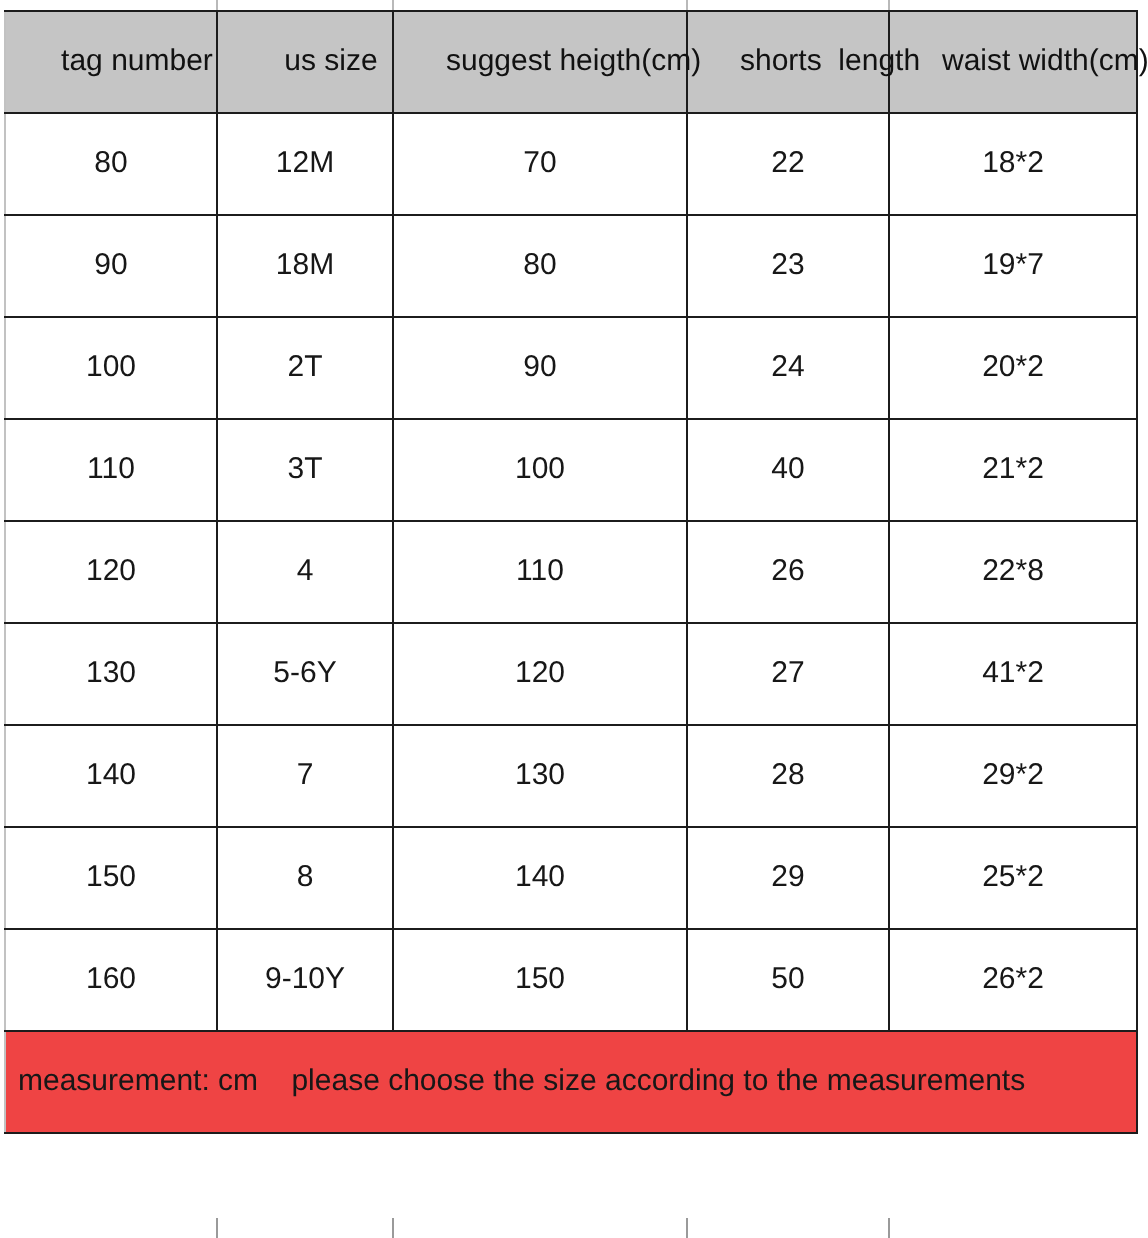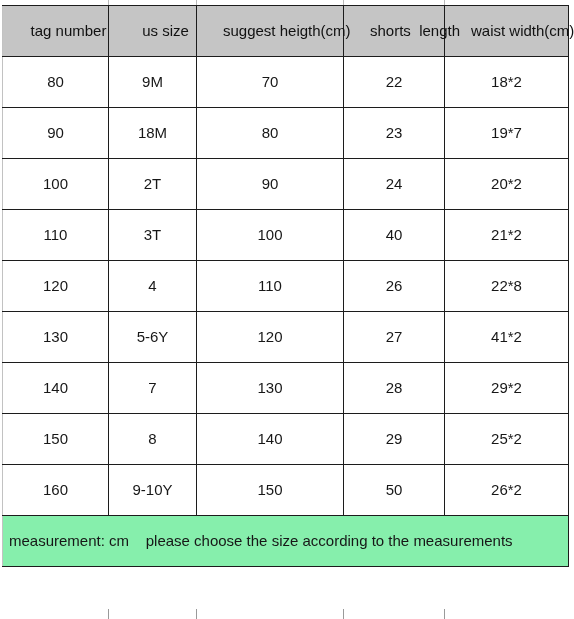--- a/index.html
+++ b/index.html
@@ -80,21 +80,21 @@
     height: 50px;
     background: #ffffff;
     color: #171717;
     font-size: 15px;
     margin-left: 20px;
   }
 
   
   .note-row td {
     height: 50px;
-    background: #86efac;
+    background: #ef4444;
     text-align: left;
     padding-left: 6px;
     font-size: 15px;
     color: #171717;
     border-right: none;
     border-bottom: 1px solid #1c1c1c;
     white-space: pre;
   }
 
   
@@ -127,21 +127,21 @@
         <th>tag number</th>
         <th>us size</th>
         <th>suggest heigth(cm)</th>
         <th>shorts  length</th>
         <th>waist width(cm)</th>
       </tr>
     </thead>
     <tbody>
       <tr class="data-row">
         <td>80</td>
-        <td>9M</td>
+        <td>12M</td>
         <td>70</td>
         <td>22</td>
         <td>18*2</td>
       </tr>
       <tr class="data-row">
         <td>90</td>
         <td>18M</td>
         <td>80</td>
         <td>23</td>
         <td>19*7</td>

